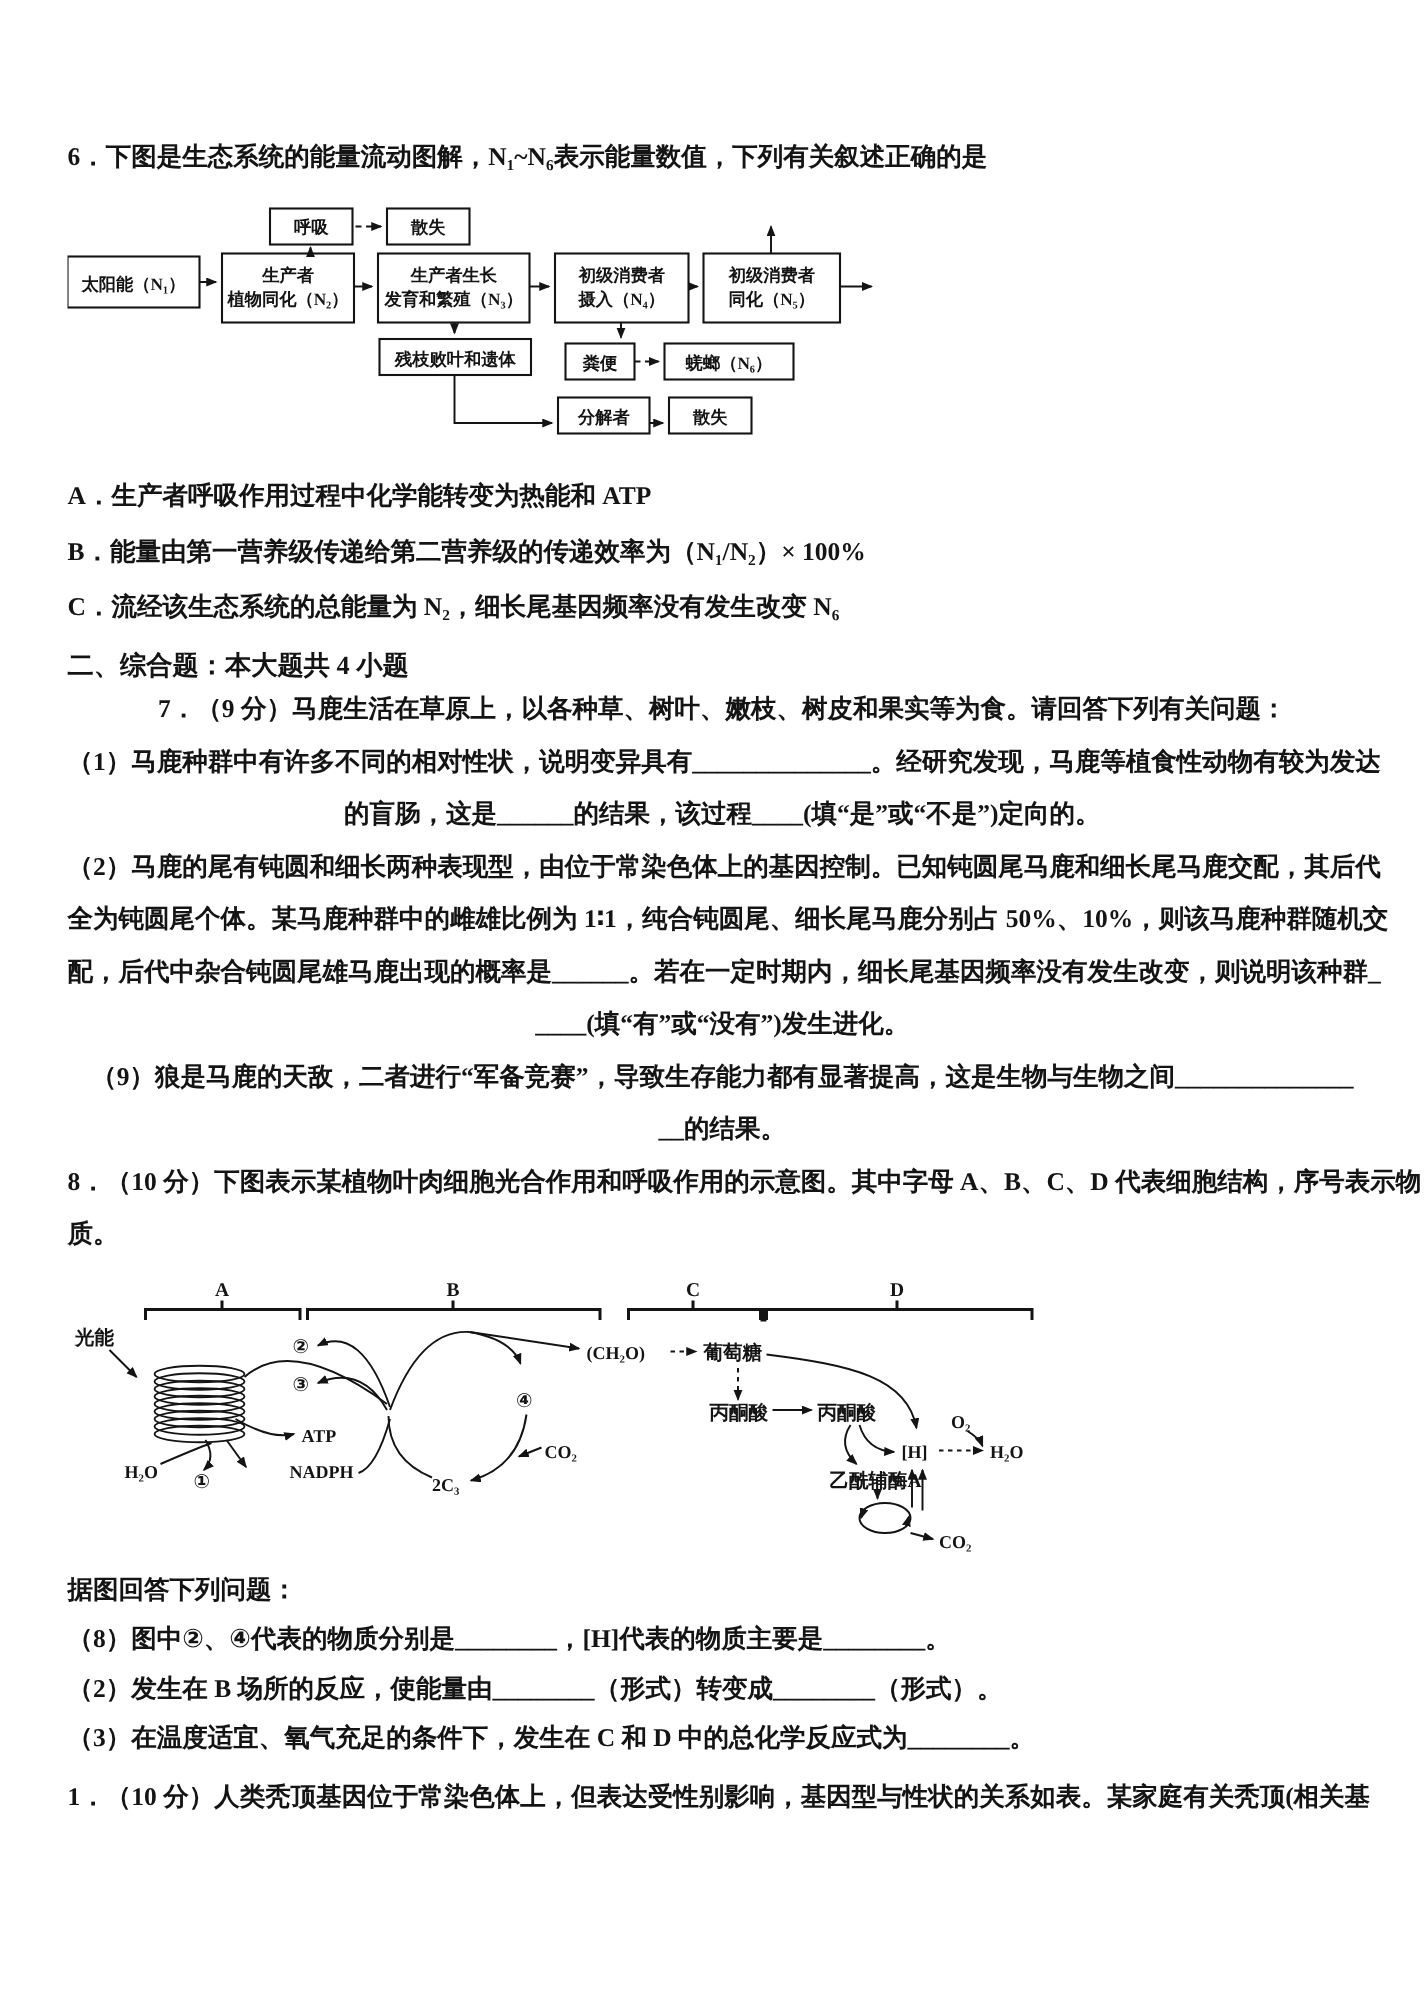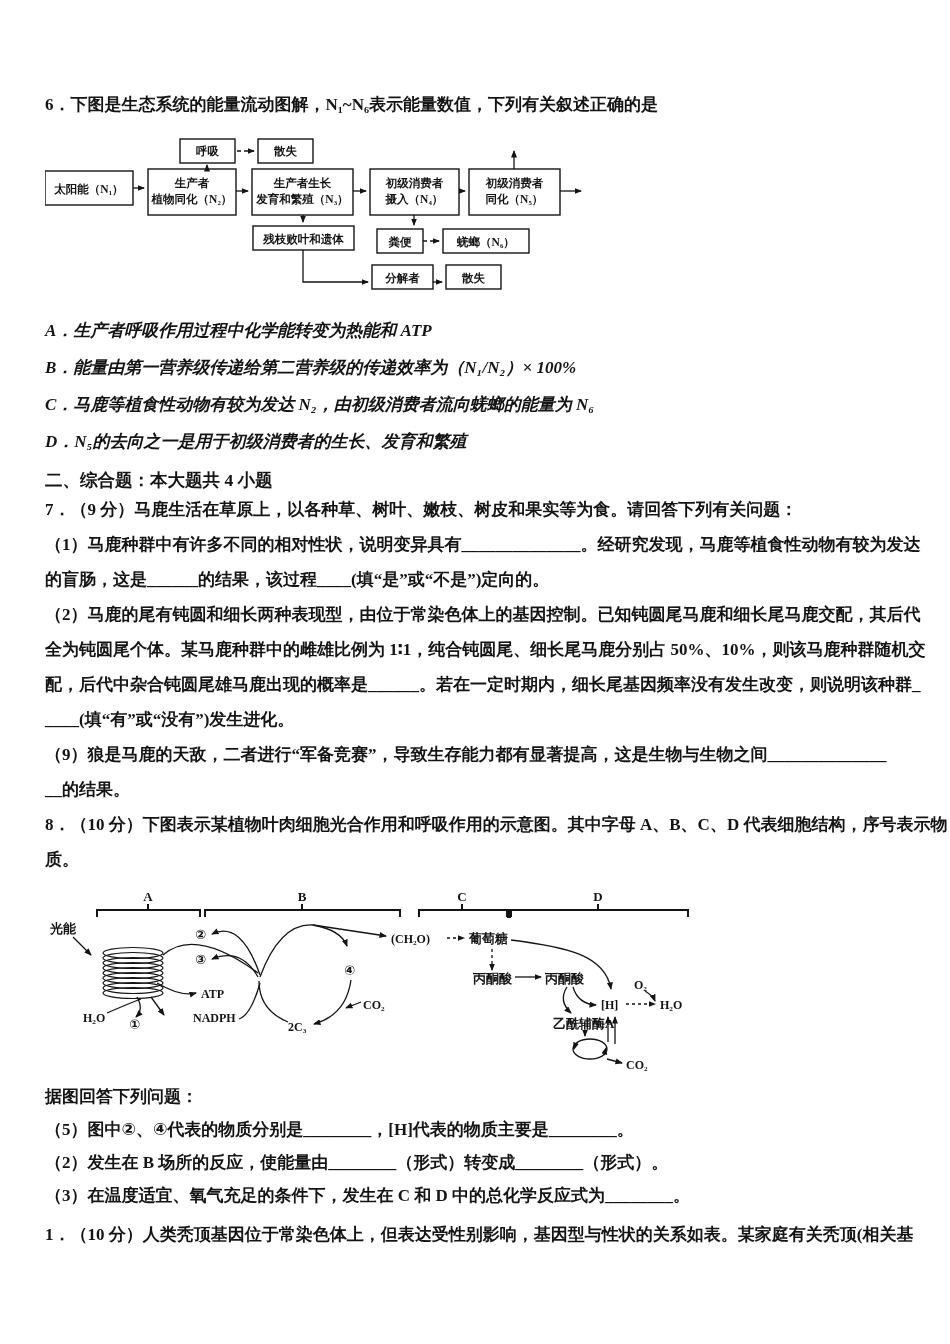--- a/index.html
+++ b/index.html
@@ -7,23 +7,23 @@
     width:950px;height:1344px;background:#ffffff;overflow:hidden;
     font-family:"Liberation Serif","DejaVu Sans",serif;
     color:#141414;
   }
   .page{width:950px;height:1344px;position:relative;}
   .content{padding:0 32px 0 45px;}
   .tline{white-space:nowrap;font-size:17px;font-weight:600;}
   .q6-stem{padding-top:94px;height:22px;line-height:22px;}
   .diagram1-wrap{margin-top:18px;height:170px;}
   .options{margin-top:16px;}
-  .option{height:22px;line-height:22px;margin-bottom:15px;white-space:nowrap;font-size:17px;font-weight:600;font-style:italic;}
+  .option{height:22px;line-height:22px;margin-bottom:15px;white-space:nowrap;font-size:17px;font-weight:600;}
   .sec-head{height:24px;line-height:24px;margin-top:2px;font-size:17.5px;font-weight:700;white-space:nowrap;}
-  .q7line{height:35px;line-height:35px;}
+  .q7line{height:35px;line-height:35px;text-align:center;}
   .q8stem{height:35px;line-height:35px;}
   .diagram2-wrap{margin-top:8px;height:195px;}
   .q8prompt{height:33px;line-height:33px;}
   .q8sub{height:33px;line-height:33px;}
   .q9line{margin-top:6px;height:33px;line-height:33px;}
   svg{display:block;}
   svg text{font-family:"Liberation Serif","DejaVu Sans",serif;fill:#141414;font-weight:600;}
   .boxtext{font-size:11.5px;}
   .dgsmall{font-size:12px;}
   .dgmed{font-size:13px;}
@@ -89,22 +89,21 @@
           <text x="441" y="112">蜣螂（N₆）</text>
           <text x="357.5" y="148">分解者</text>
           <text x="428.5" y="148">散失</text>
         </g>
       </svg>
     </div>
 
     <div class="options">
       <div class="option">A．生产者呼吸作用过程中化学能转变为热能和 ATP</div>
       <div class="option">B．能量由第一营养级传递给第二营养级的传递效率为（N₁/N₂）× 100%</div>
-      <div class="option">C．马鹿等植食性动物有较为发达 N₂，由初级消费者流向蜣螂的能量为 N₆</div>
-      <div class="option">D．N₅的去向之一是用于初级消费者的生长、发育和繁殖</div>
+      <div class="option">C．流经该生态系统的总能量为 N₂，细长尾基因频率没有发生改变 N₆</div>
     </div>
 
     <div class="sec-head">二、综合题：本大题共 4 小题</div>
 
     <div>
       <div class="tline q7line">7．（9 分）马鹿生活在草原上，以各种草、树叶、嫩枝、树皮和果实等为食。请回答下列有关问题：</div>
       <div class="tline q7line">（1）马鹿种群中有许多不同的相对性状，说明变异具有______________。经研究发现，马鹿等植食性动物有较为发达</div>
       <div class="tline q7line">的盲肠，这是______的结果，该过程____(填“是”或“不是”)定向的。</div>
       <div class="tline q7line">（2）马鹿的尾有钝圆和细长两种表现型，由位于常染色体上的基因控制。已知钝圆尾马鹿和细长尾马鹿交配，其后代</div>
       <div class="tline q7line">全为钝圆尾个体。某马鹿种群中的雌雄比例为 1∶1，纯合钝圆尾、细长尾马鹿分别占 50%、10%，则该马鹿种群随机交</div>
@@ -201,21 +200,21 @@
             <text x="508" y="143" class="dgmed">乙酰辅酶A</text>
             <text x="556" y="124" class="dgsmall">[H]</text>
             <text x="589" y="104" class="dgsmall">O₂</text>
             <text x="615" y="124" class="dgsmall">H₂O</text>
             <text x="581" y="184" class="dgsmall">CO₂</text>
           </g>
         </svg>
       </div>
 
       <div class="tline q8prompt">据图回答下列问题：</div>
-      <div class="tline q8sub">（5）图中②、④代表的物质分别是________，[H]代表的物质主要是________。</div>
+      <div class="tline q8sub">（8）图中②、④代表的物质分别是________，[H]代表的物质主要是________。</div>
       <div class="tline q8sub">（2）发生在 B 场所的反应，使能量由________（形式）转变成________（形式）。</div>
       <div class="tline q8sub">（3）在温度适宜、氧气充足的条件下，发生在 C 和 D 中的总化学反应式为________。</div>
     </div>
 
     <div class="tline q9line">1．（10 分）人类秃顶基因位于常染色体上，但表达受性别影响，基因型与性状的关系如表。某家庭有关秃顶(相关基</div>
 
   </div>
 </div>
 
 </body></html>

